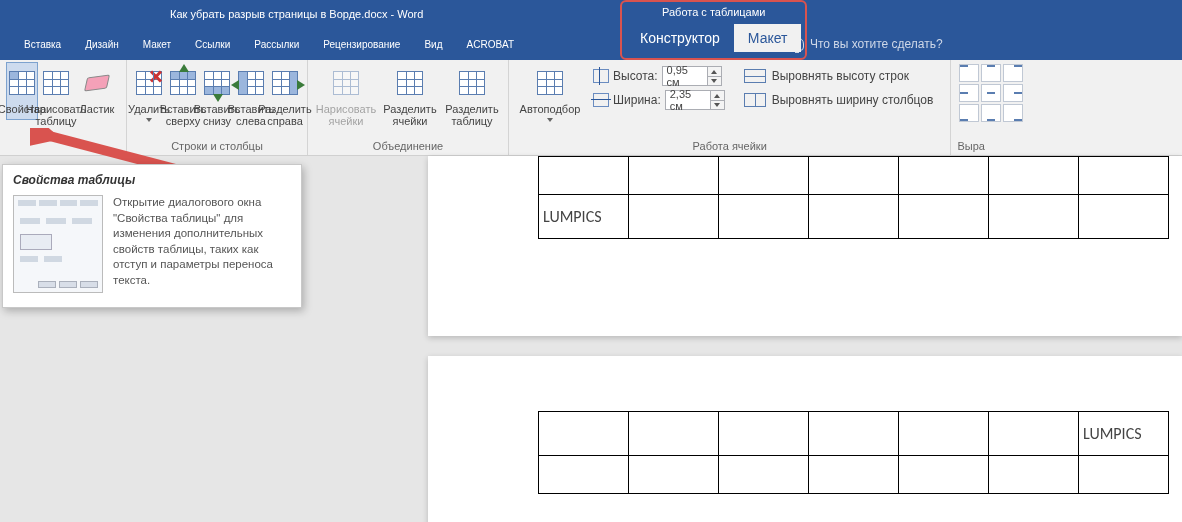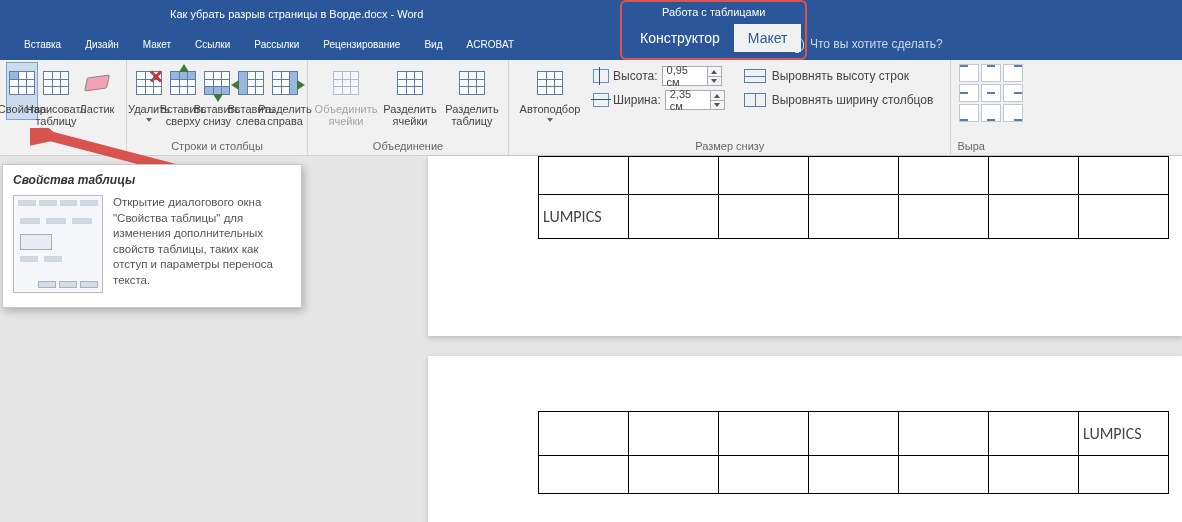--- a/index.html
+++ b/index.html
@@ -202,21 +202,21 @@
     </div>
     <div class="group-label">Строки и столбцы</div>
   </div>
 
   <div class="group">
     <div class="group-body">
       <div class="big-btn disabled" style="width:64px">
         <div class="icon-box">
             <div class="tbl-ic"></div>
           </div>
-        <div class="lbl">Объединить ячейки</div>
+        <div class="lbl">Нарисовать ячейки</div>
       </div>
       <div class="big-btn" style="width:60px">
         <div class="icon-box">
             <div class="tbl-ic">
               <div class="hl" style="left:8px;top:0;bottom:0;width:1px;background:#2b579a"></div>
             </div>
           </div>
         <div class="lbl">Разделить ячейки</div>
       </div>
       <div class="big-btn" style="width:60px">
@@ -274,21 +274,21 @@
         <div class="small-row-btn">
           <div class="dist-ic"></div>
           <span>Выровнять высоту строк</span>
         </div>
         <div class="small-row-btn">
           <div class="dist-ic v"></div>
           <span>Выровнять ширину столбцов</span>
         </div>
       </div>
     </div>
-    <div class="group-label">Размер снизу</div>
+    <div class="group-label">Работа ячейки</div>
   </div>
 
   <div class="group" style="border-right:none">
     <div class="group-body">
       <div class="align-grid">
         <div class="align-cell" style="align-items:flex-start;justify-content:flex-start">
             <div class="dot"></div>
           </div>
         <div class="align-cell" style="align-items:flex-start;justify-content:center">
             <div class="dot"></div>

